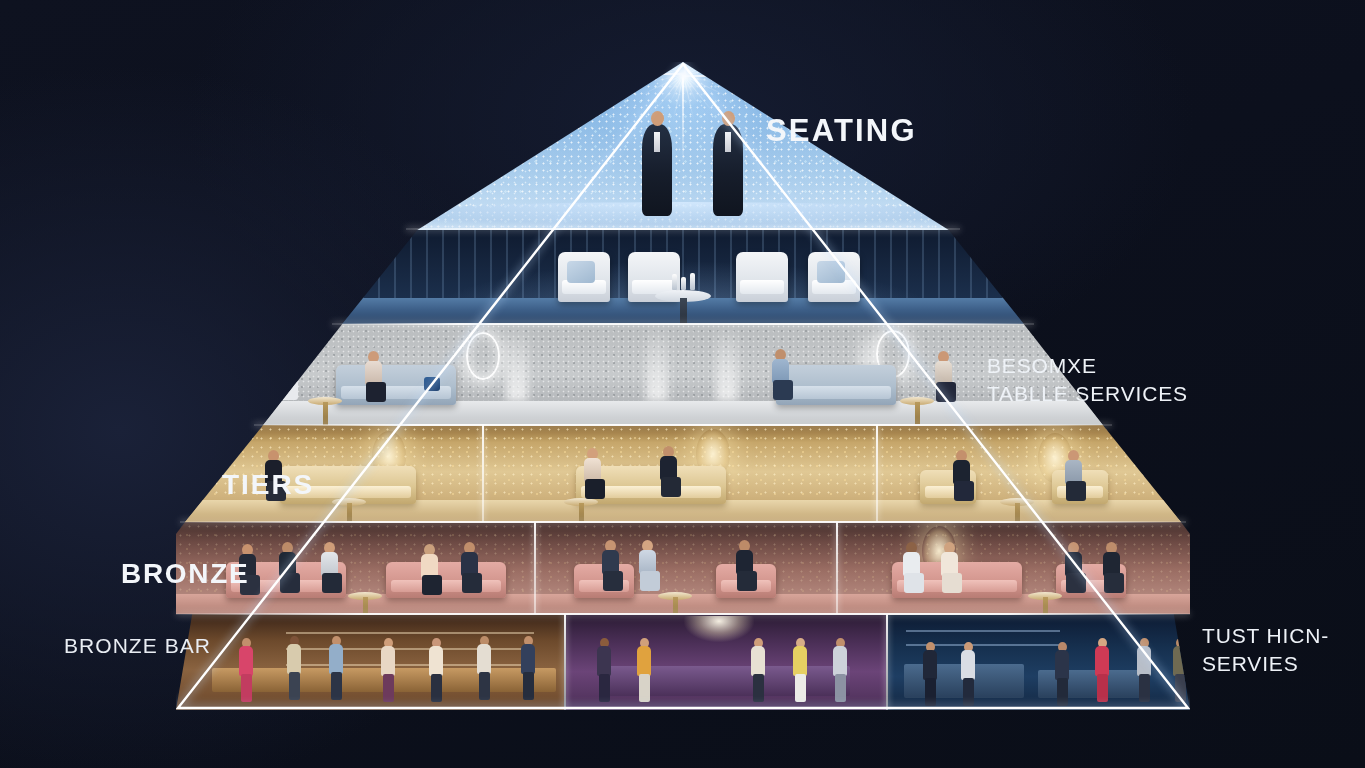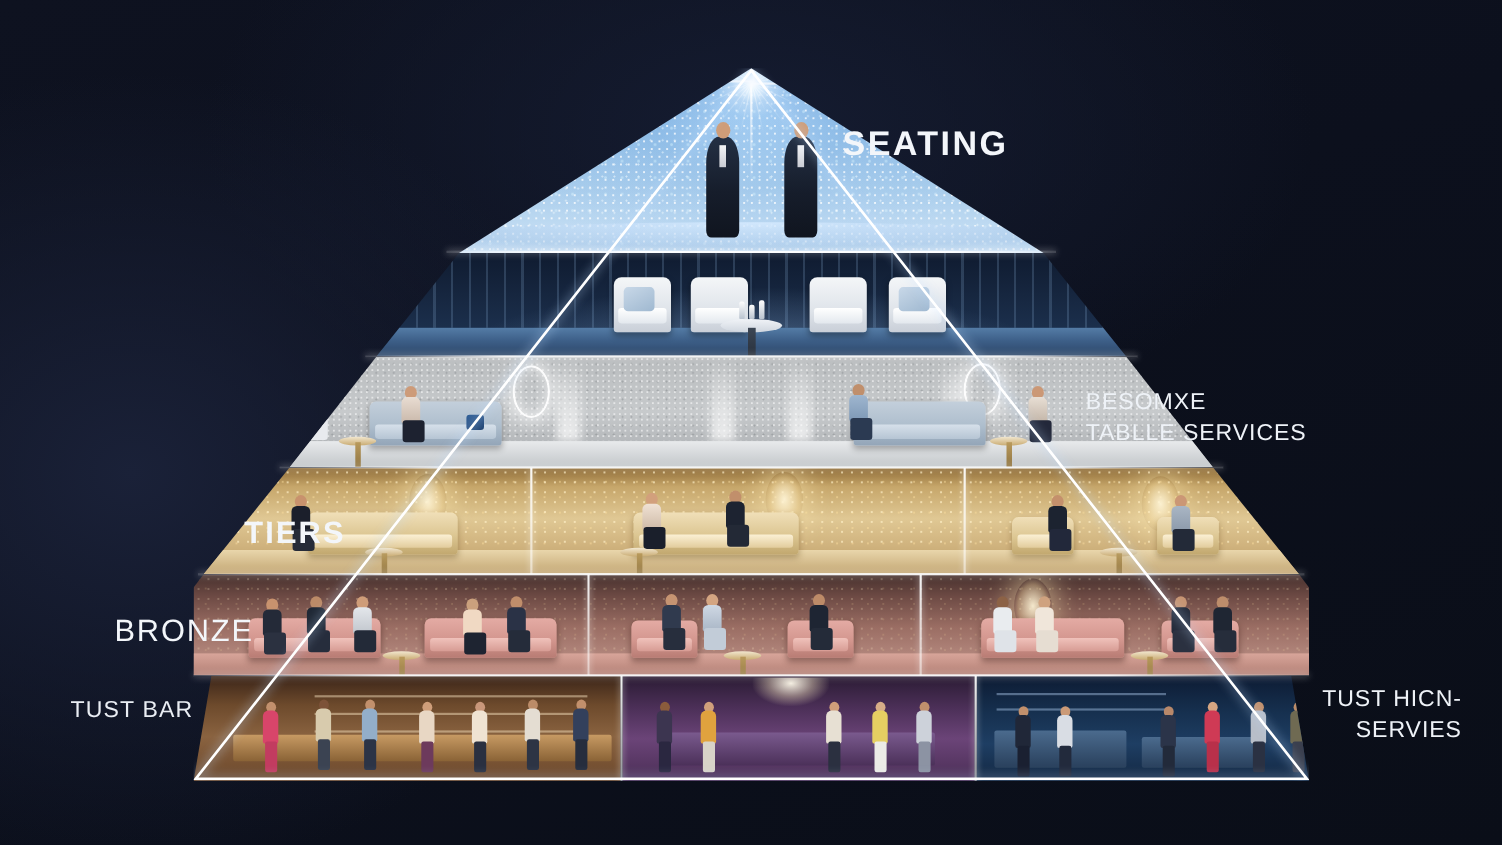--- a/index.html
+++ b/index.html
@@ -287,23 +287,23 @@
   }
   #title-sub{
     font-size:62px;font-weight:bold;line-height:1;letter-spacing:.02em;color:#ffffff;
     margin-top:6px;margin-left:6px;text-shadow:0 2px 14px rgba(120,170,235,.3);
   }
   #lbl-diamond{left:766px;top:113px;font-size:31px;font-weight:bold;letter-spacing:.07em;}
   #lbl-platinum{left:381px;top:233px;font-size:26px;font-weight:bold;letter-spacing:.06em;}
   #lbl-premium{left:250px;top:360px;font-size:20px;font-weight:normal;letter-spacing:.05em;color:#e9edf3;}
   #lbl-besomxe{left:959px;top:352px;font-size:21px;font-weight:normal;line-height:1.35;letter-spacing:.04em;color:#eef2f7;margin-left:28px;}
   #lbl-gold{left:222px;top:469px;font-size:28px;font-weight:bold;letter-spacing:.07em;}
-  #lbl-bronze{left:104px;top:558px;font-size:28px;font-weight:normal;letter-spacing:.06em;}
+  #lbl-bronze{left:121px;top:558px;font-size:28px;font-weight:bold;letter-spacing:.06em;}
   #lbl-snack{left:64px;top:634px;font-size:21px;font-weight:normal;letter-spacing:.05em;color:#e9edf3;}
-  #lbl-tust{left:1202px;top:622px;font-size:21px;font-weight:normal;line-height:1.35;letter-spacing:.04em;color:#eef2f7;text-align:right;}
+  #lbl-tust{left:1202px;top:622px;font-size:21px;font-weight:normal;line-height:1.35;letter-spacing:.04em;color:#eef2f7;}
 </style>
 </head>
 <body>
 
 <div id="stage">
 
   <div id="pyramid">
 
     <div class="tier" id="t-diamond">
       <div class="diamond-bg"></div>
@@ -646,17 +646,17 @@
   <svg id="outline" viewBox="0 0 1014 648">
     <polygon points="507,2 1012,646 2,646"></polygon>
   </svg>
 
 
   <div class="label" id="lbl-diamond">SEATING</div>
   <div class="label" id="lbl-besomxe">BESOMXE
 TABLLE SERVICES</div>
   <div class="label" id="lbl-gold">TIERS</div>
   <div class="label" id="lbl-bronze">BRONZE</div>
-  <div class="label" id="lbl-snack">TUST BAR</div>
+  <div class="label" id="lbl-snack">BRONZE BAR</div>
   <div class="label" id="lbl-tust">TUST HICN-
 SERVIES</div>
 
 </div>
 
 </body></html>

